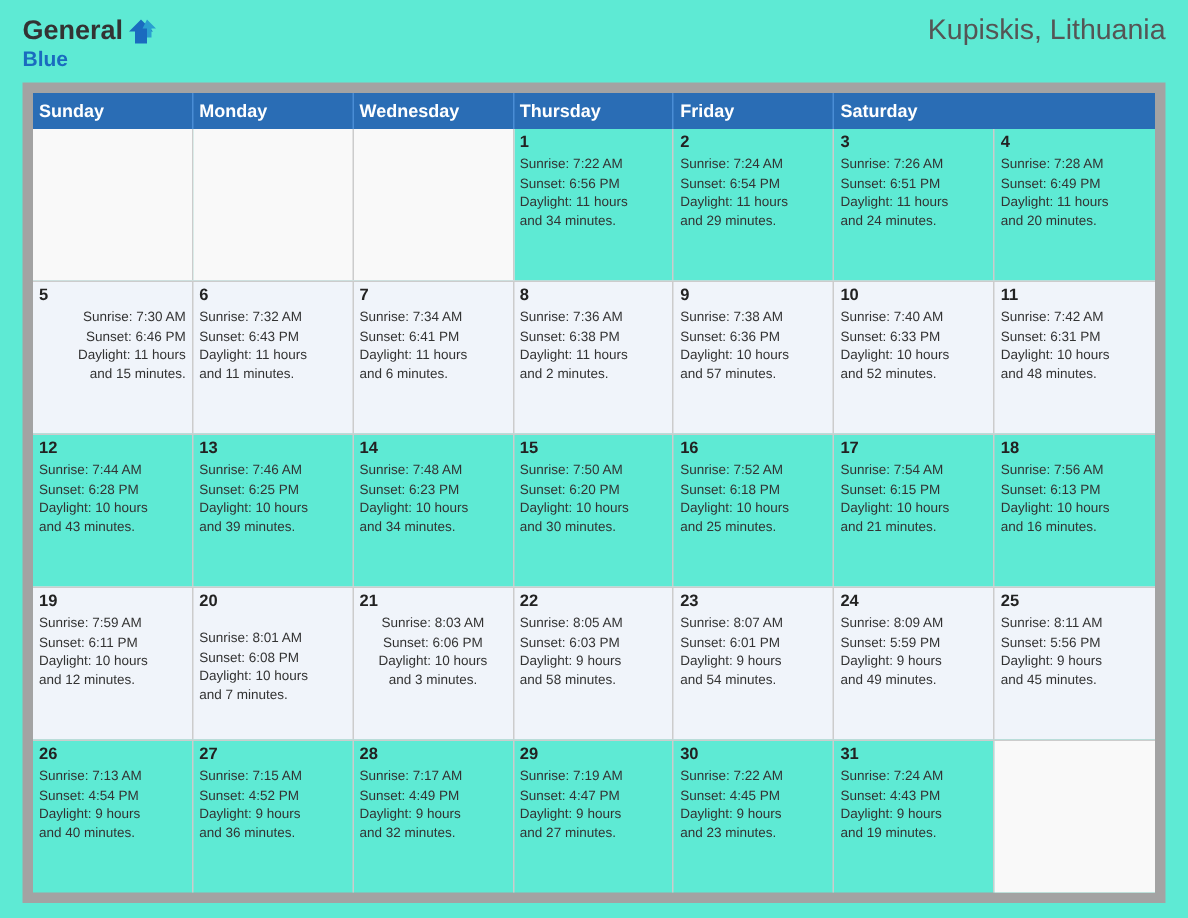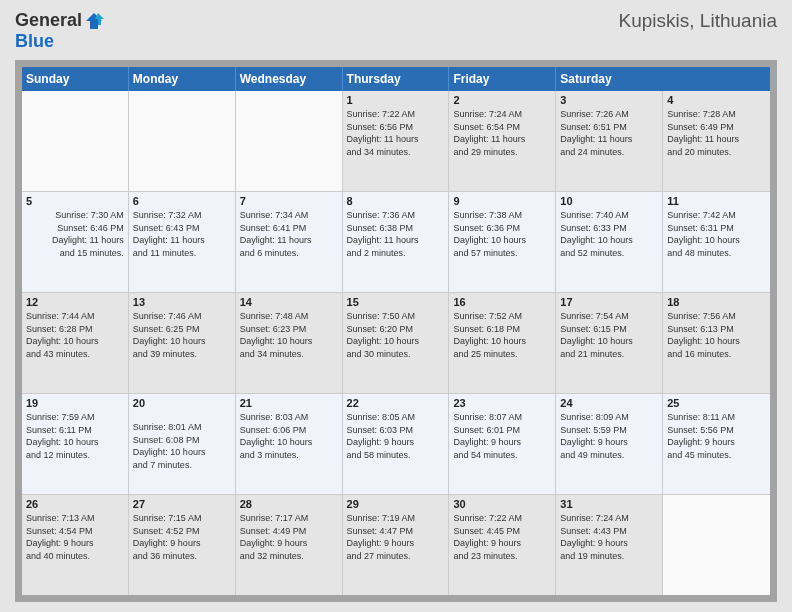--- a/index.html
+++ b/index.html
@@ -6,21 +6,21 @@
     body {
       font-family: Arial, sans-serif;
       background: #fff;
       width: 792px;
       height: 612px;
       overflow: hidden;
     }
     .page {
       width: 792px;
       height: 612px;
-      background: #e5e5e5;
+      background: #5eead4;
       display: flex;
       flex-direction: column;
       padding: 10px 15px 10px 15px;
     }
     .header {
       display: flex;
       justify-content: space-between;
       align-items: flex-start;
       margin-bottom: 8px;
     }
@@ -32,21 +32,21 @@
     .logo-text {
       display: flex;
       align-items: center;
     }
     .logo-general {
       font-size: 18px;
       font-weight: bold;
       color: #333;
     }
     .logo-blue {
-      font-size: 18px;
+      font-size: 14px;
       font-weight: bold;
       color: #1a6bbf;
     }
     .logo-icon {
       width: 20px;
       height: 20px;
       margin-left: 2px;
     }
     .title-area {
       text-align: right;
@@ -290,21 +290,21 @@
           </div>
           <div class="cal-cell">
             <div class="day-num">20</div>
             <div class="cell-info" style="white-space: pre-line; margin-top: 12px;">Sunrise: 8:01 AM
 Sunset: 6:08 PM
 Daylight: 10 hours
 and 7 minutes.</div>
           </div>
           <div class="cal-cell">
             <div class="day-num">21</div>
-            <div class="cell-info" style="white-space: pre-line;">Sunrise: 8:03 AM
+            <div class="cell-info" style="white-space: pre-line; text-align: center;">Sunrise: 8:03 AM
 Sunset: 6:06 PM
 Daylight: 10 hours
 and 3 minutes.</div>
           </div>
           <div class="cal-cell">
             <div class="day-num">22</div>
             <div class="cell-info" style="white-space: pre-line;">Sunrise: 8:05 AM
 Sunset: 6:03 PM
 Daylight: 9 hours
 and 58 minutes.</div>

